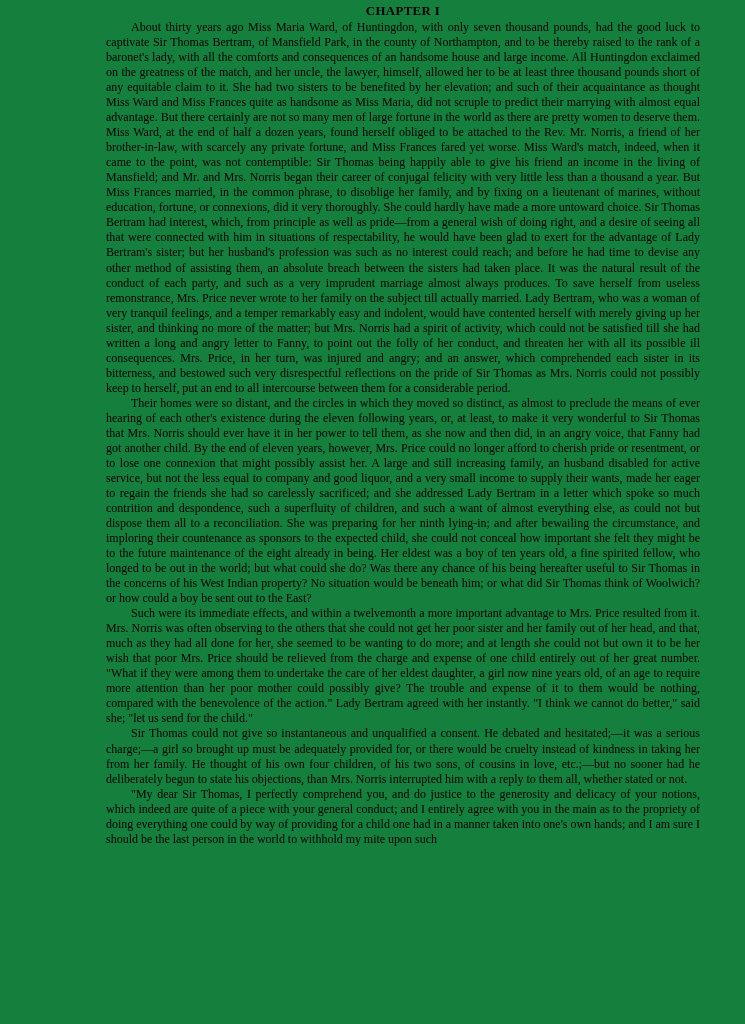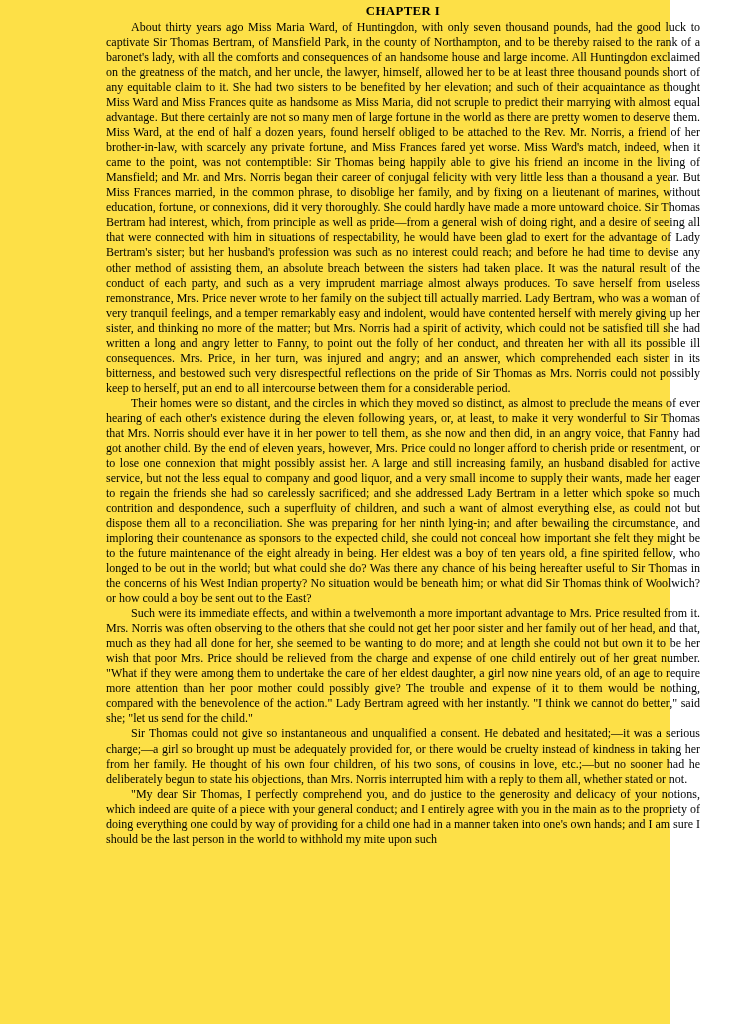--- a/index.html
+++ b/index.html
@@ -9,23 +9,23 @@
   }
   body {
     width: 745px;
     height: 1024px;
     overflow: hidden;
     font-family: "Liberation Serif", "DejaVu Serif", serif;
     color: #000000;
   }
   .page {
     position: relative;
-    width: 670px;
+    width: 745px;
     height: 1024px;
-    background: #fde047;
+    background: #15803d;
     box-sizing: border-box;
   }
   .content {
     position: absolute;
     left: 106px;
     top: 4px;
     width: 594px;
   }
   .chapter-heading {
     font-size: 12.8px;

